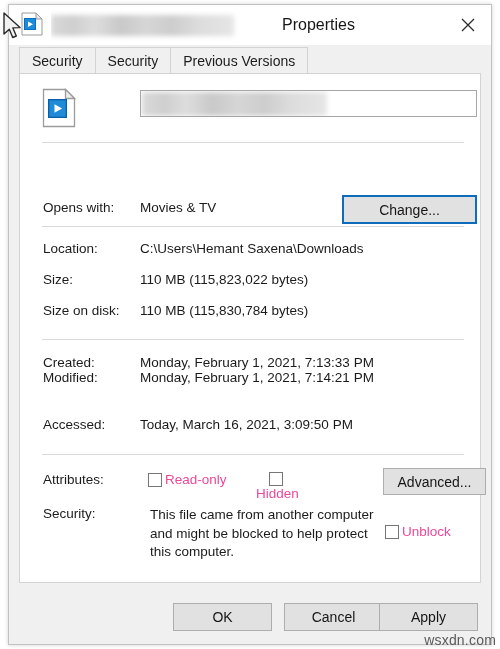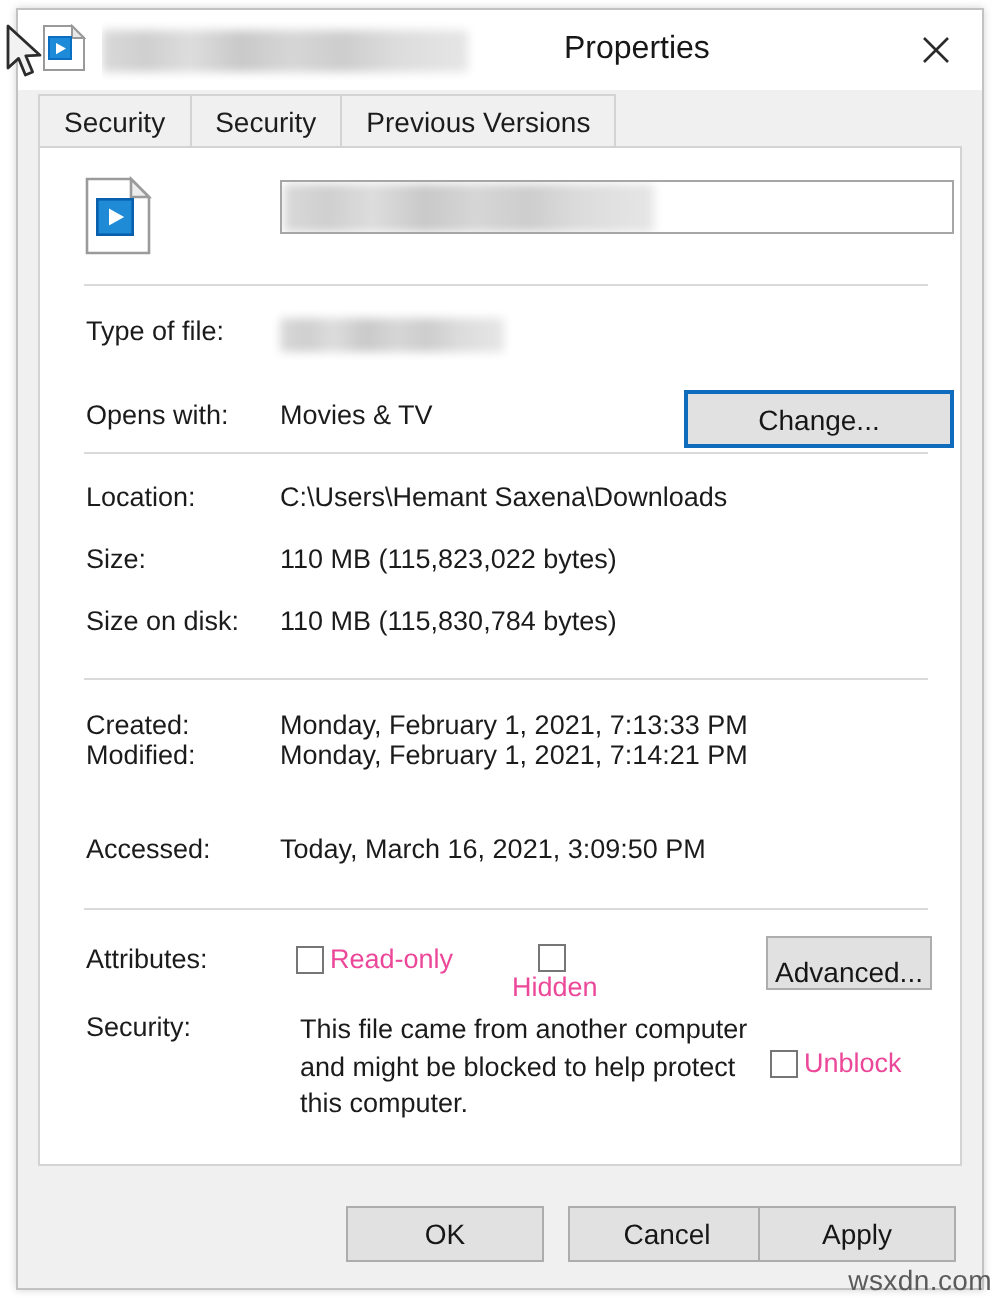--- a/index.html
+++ b/index.html
@@ -217,23 +217,22 @@
     top: -5px;
     width: 135px;
     height: 29px;
     border: 2px solid #0f6cbd;
     background: #e1e1e1;
   }
   .btn-advanced {
     position: absolute;
     left: 363px;
     top: -4px;
-    width: 83px;
+    width: 103px;
     height: 27px;
-    align-items: flex-end;
   }
 
   
   .cb-wrap {
     position: absolute;
     display: flex;
     align-items: center;
     font-size: 13.5px;
     color: #ec4899;
     white-space: nowrap;
@@ -371,24 +370,20 @@
             <path d="M12.5 16.2 l7.6 4.3 l-7.6 4.3 z" fill="#ffffff"></path>
           </svg>
         </span>
         <div class="name-field">
           <span class="redact redact-name"></span>
         </div>
       </div>
 
       <div class="sep" style="top:68px;"></div>
 
-      <div class="row" style="top:84px;">
-        <span class="lbl">Type of file:</span>
-        <span class="redact redact-type"></span>
-      </div>
 
       <div class="row" style="top:126px;padding-left:28px;">
         <span class="lbl">Opens with:</span>
         <span class="val">Movies &amp; TV</span>
         <div class="btn btn-change">
           <span>Change...</span>
         </div>
       </div>
 
       <div class="sep" style="top:152px;"></div>

